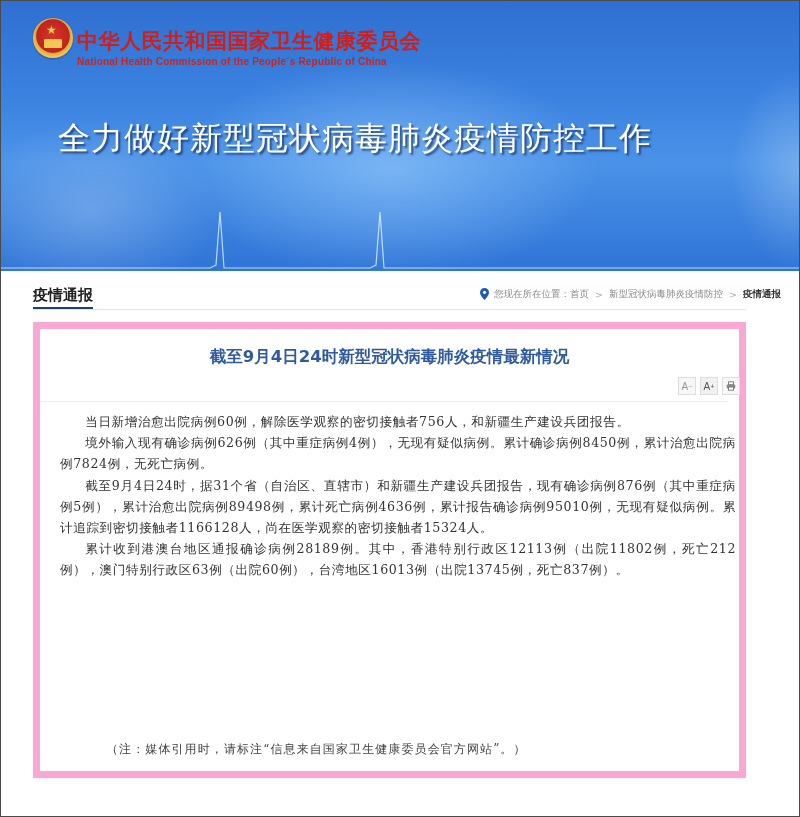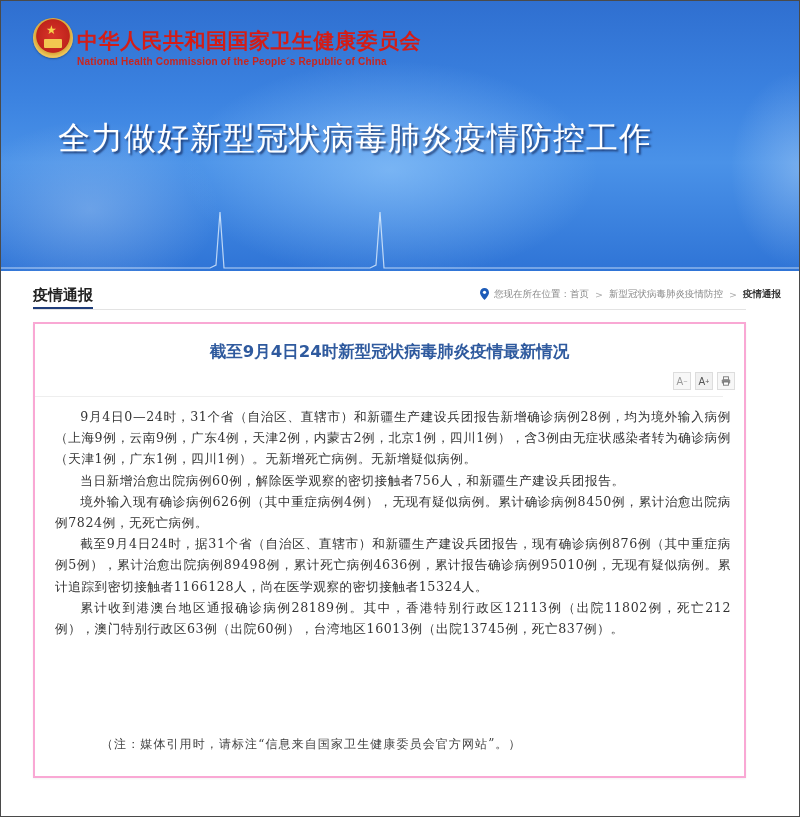--- a/index.html
+++ b/index.html
@@ -58,21 +58,21 @@
     font-size: 9.5px; color: #8a8a8a; white-space: nowrap;
   }
   .crumbs .pin { width: 9px; height: 12px; margin-right: 5px; }
   .crumbs .sep { margin: 0 6px; color: #aaa; }
   .crumbs .current { color: #333; font-weight: bold; }
   .crumbs a { color: #8a8a8a; text-decoration: none; }
 
   
   .panel {
     position: absolute; left: 33px; top: 322px; width: 713px; height: 456px;
-    border: 2px solid #f9a8d4; background: #fff; box-shadow: 0 1px 2px rgba(0,0,0,0.05);
+    border: 7px solid #f9a8d4; background: #fff; box-shadow: 0 1px 2px rgba(0,0,0,0.05);
   }
   .art-title {
     position: absolute; left: 0; top: 17px; width: 100%; text-align: center;
     font-size: 16.5px; color: #2f5a9e; line-height: 22px;
   }
   .meta {
     position: absolute; left: 232px; top: 51px; font-size: 9px; color: #8a8a8a; white-space: nowrap;
   }
   .meta span { margin-right: 10px; }
   .tools { position: absolute; left: 638px; top: 48px; display: flex; gap: 4px; }
@@ -146,21 +146,20 @@
       <svg width="10" height="10" viewBox="0 0 10 10">
         <rect x="2.5" y="0.8" width="5" height="3" fill="none" stroke="#777" stroke-width="0.9"></rect>
         <rect x="0.8" y="3.5" width="8.4" height="4" rx="0.8" fill="#888"></rect>
         <rect x="2.5" y="6" width="5" height="3.2" fill="#fff" stroke="#777" stroke-width="0.9"></rect>
       </svg>
     </div>
   </div>
   <div class="meta-rule"></div>
 
   <div class="body-text">
-    <p>9月4日0—24时，31个省（自治区、直辖市）和新疆生产建设兵团报告新增确诊病例28例，均为境外输入病例（上海9例，云南9例，广东4例，天津2例，内蒙古2例，北京1例，四川1例），含3例由无症状感染者转为确诊病例（天津1例，广东1例，四川1例）。无新增死亡病例。无新增疑似病例。</p>
     <p>当日新增治愈出院病例60例，解除医学观察的密切接触者756人，和新疆生产建设兵团报告。</p>
     <p>境外输入现有确诊病例626例（其中重症病例4例），无现有疑似病例。累计确诊病例8450例，累计治愈出院病例7824例，无死亡病例。</p>
     <p>截至9月4日24时，据31个省（自治区、直辖市）和新疆生产建设兵团报告，现有确诊病例876例（其中重症病例5例），累计治愈出院病例89498例，累计死亡病例4636例，累计报告确诊病例95010例，无现有疑似病例。累计追踪到密切接触者1166128人，尚在医学观察的密切接触者15324人。</p>
     <p>累计收到港澳台地区通报确诊病例28189例。其中，香港特别行政区12113例（出院11802例，死亡212例），澳门特别行政区63例（出院60例），台湾地区16013例（出院13745例，死亡837例）。</p>
   </div>
   <div class="note">（注：媒体引用时，请标注“信息来自国家卫生健康委员会官方网站”。）</div>
 </div>
 
 <div class="frame"></div>
 

